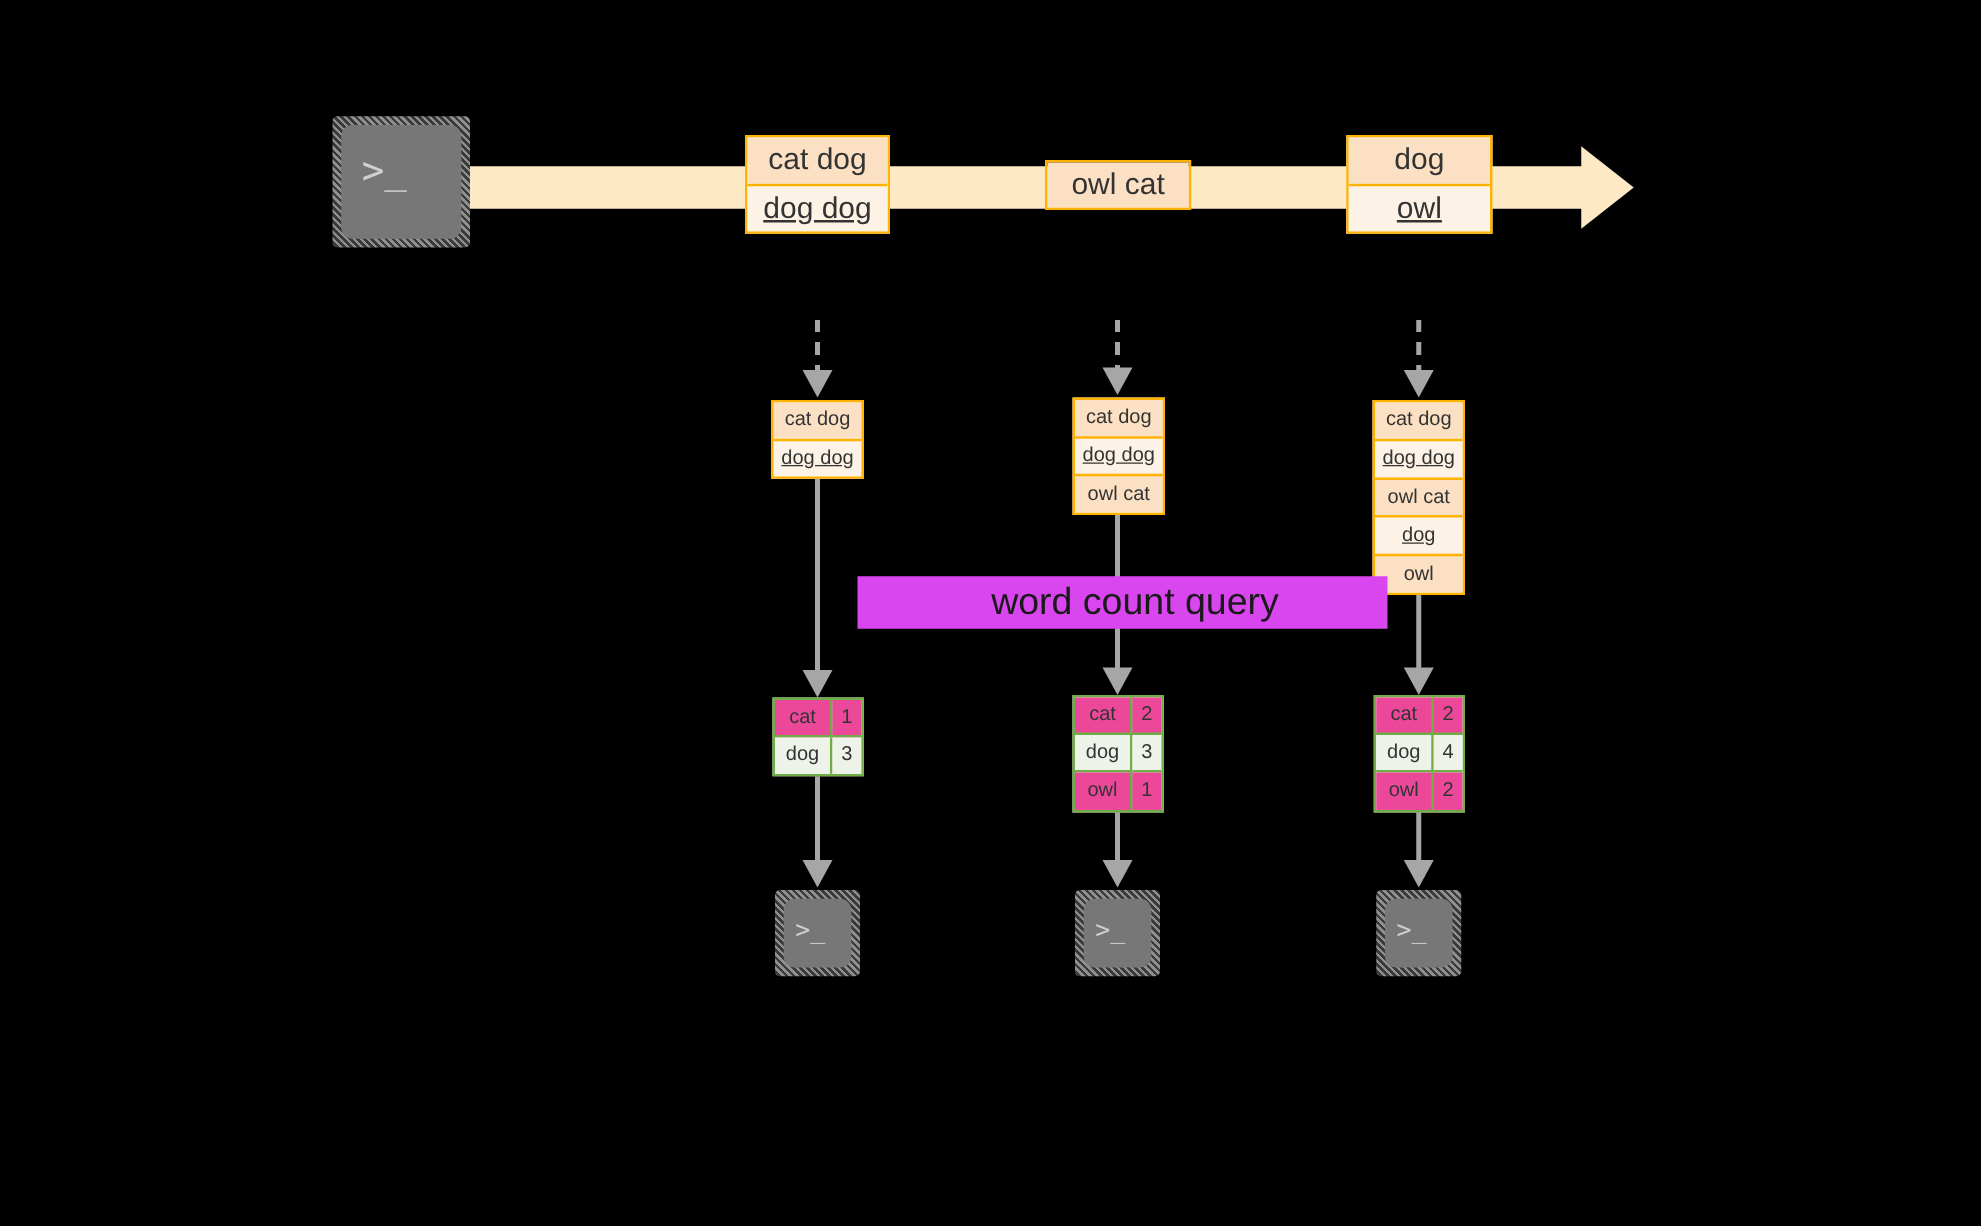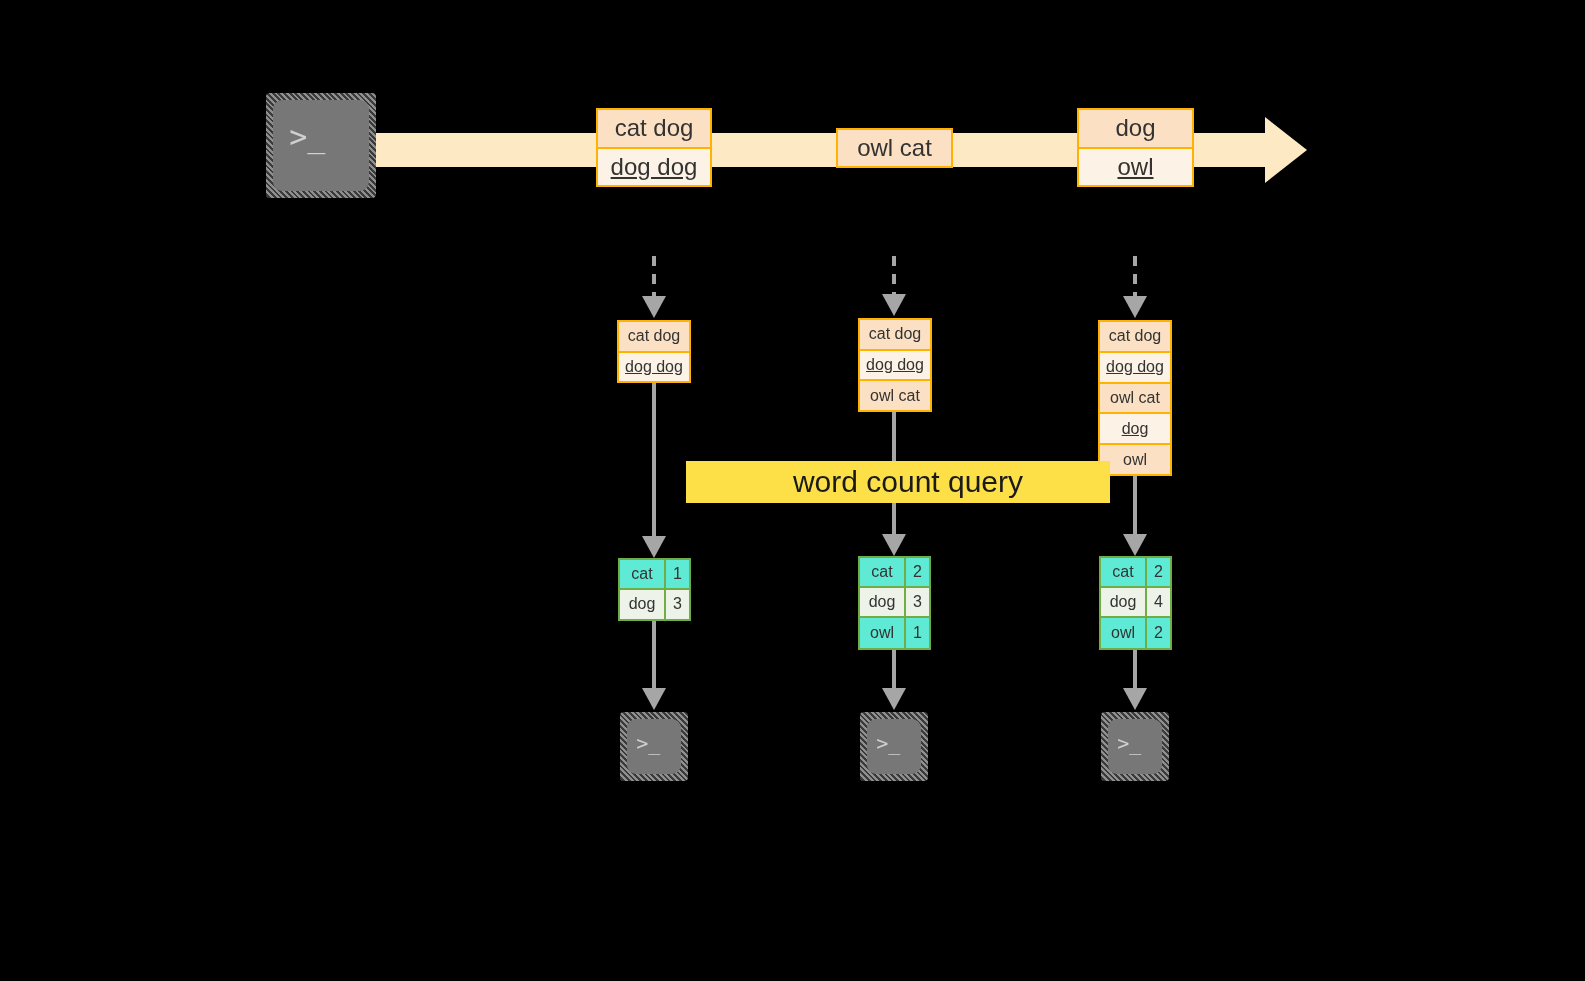--- a/index.html
+++ b/index.html
@@ -87,21 +87,21 @@
     display: flex;
     align-items: center;
     justify-content: center;
     font-size: 16px;
     color: #333333;
     border-right: 2.5px solid #70ad47;
     border-bottom: 2.5px solid #70ad47;
   }
   .gtable .gc.lastcol { border-right: none; }
   .gtable .gc.lastrow { border-bottom: none; }
-  .gtable .gc.dark { background: #5eead4; }
+  .gtable .gc.dark { background: #ec4899; }
   .gtable .gc.light { background: #eef3ea; }
 
   
   .ar-line {
     position: absolute;
     width: 4px;
     background: #a6a6a6;
   }
   .ar-dash {
     position: absolute;
@@ -115,21 +115,21 @@
     position: absolute;
     width: 0; height: 0;
     border-left: 12px solid transparent;
     border-right: 12px solid transparent;
     border-top: 22px solid #a6a6a6;
   }
 
   
   .qlabel {
     position: absolute;
-    background: #fde047;
+    background: #d946ef;
     display: flex;
     align-items: center;
     justify-content: center;
     color: #1a1a1a;
     font-size: 30px;
     white-space: nowrap;
     padding-left: 20px;
   }
 </style>
 </head>

